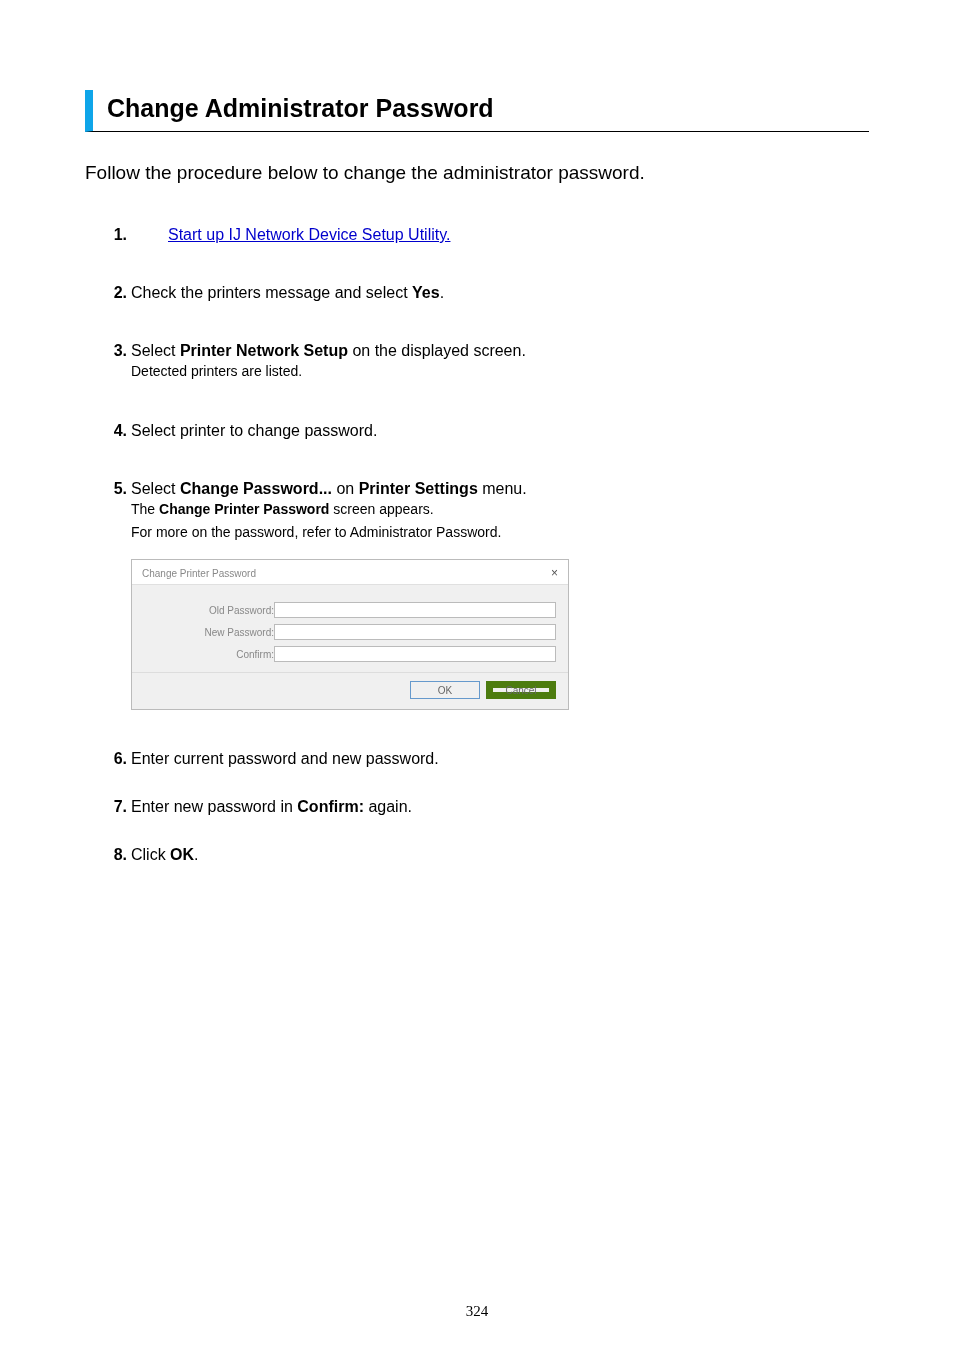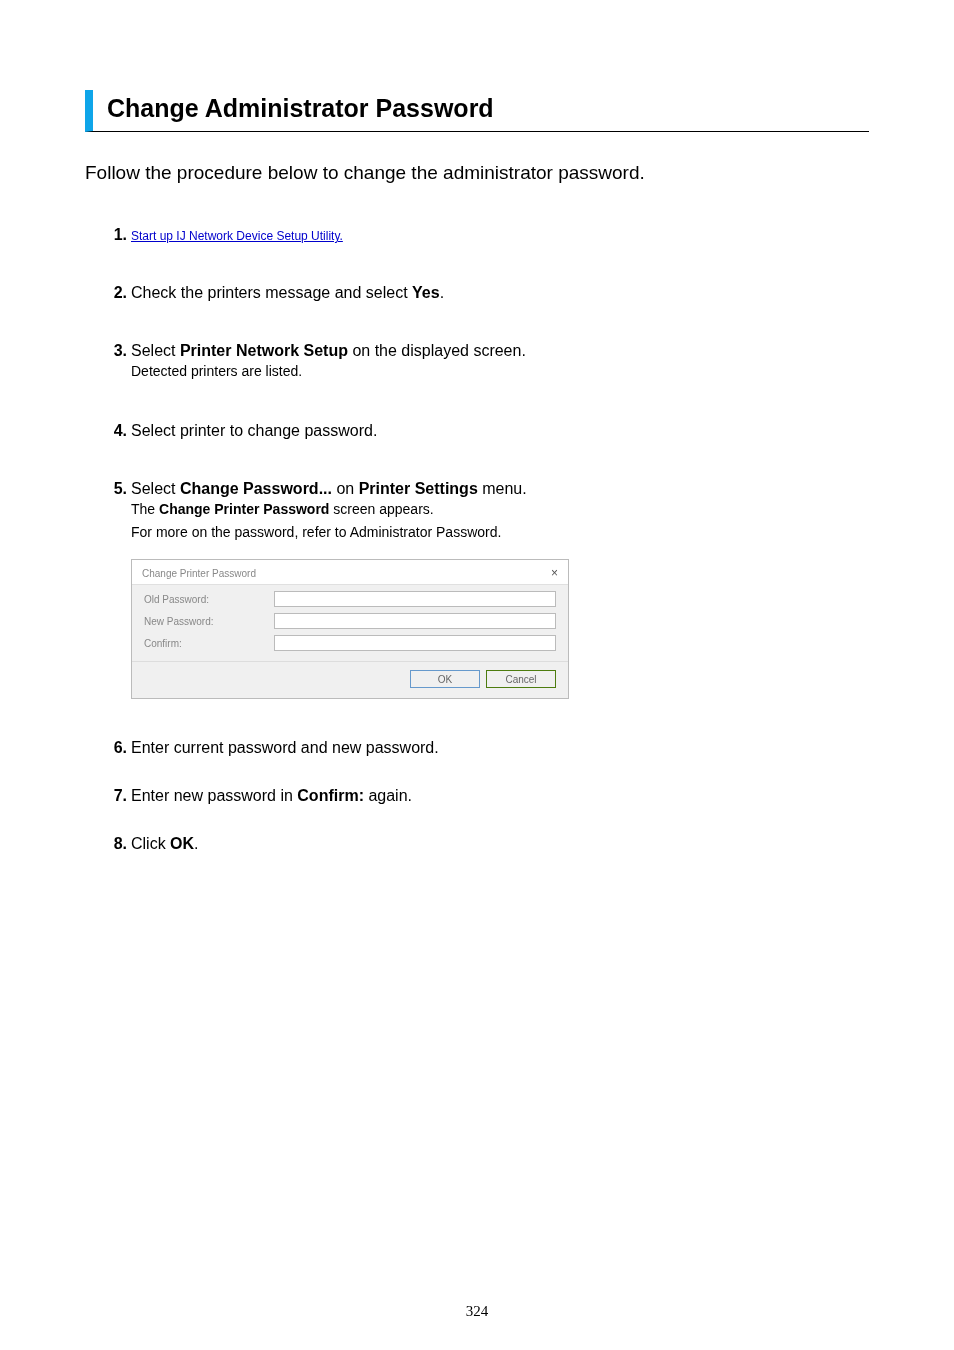--- a/index.html
+++ b/index.html
@@ -53,21 +53,22 @@
     .step-text {
       font-size: 16px;
     }
     .step-text .bold {
       font-weight: bold;
       margin-top: 20px;
     }
     .step-link {
       color: #0000cc;
       text-decoration: underline;
-      font-size: 12px;
+      font-size: 16px;
+      margin-left: 37px;
     }
     .step-sub {
       font-size: 14px;
       margin-top: 0;
       line-height: 1.6;
     }
     .step-sub .bold {
       font-weight: bold;
     }
     .step-block {
@@ -90,22 +91,23 @@
       align-items: center;
       padding: 6px 10px 4px 10px;
       background: #fff;
       border-bottom: 1px solid #e0e0e0;
     }
     .dialog-close {
       font-size: 12px;
       color: #555;
     }
     .dialog-body {
-      padding: 6px 12px 4px 12px;
+      padding: 17px 12px 4px 12px;
       background: #f0f0f0;
+      text-align: right;
     }
     .dlg-row {
       display: flex;
       align-items: center;
       margin-bottom: 6px;
     }
     .dlg-label {
       width: 130px;
       font-size: 10px;
       color: #888;
@@ -121,21 +123,21 @@
       justify-content: flex-end;
       padding: 8px 12px 10px 12px;
       gap: 6px;
       background: #f0f0f0;
       border-top: 1px solid #ddd;
     }
     .dlg-btn {
       width: 70px;
       height: 18px;
       background: #f0f0f0;
-      border: 1px solid #4d7c0f;
+      border: 7px solid #4d7c0f;
       font-size: 10px;
       color: #666;
       display: flex;
       align-items: center;
       justify-content: center;
     }
     .dlg-btn.selected {
       border: 1px solid #6699cc;
     }
     .page-footer {

